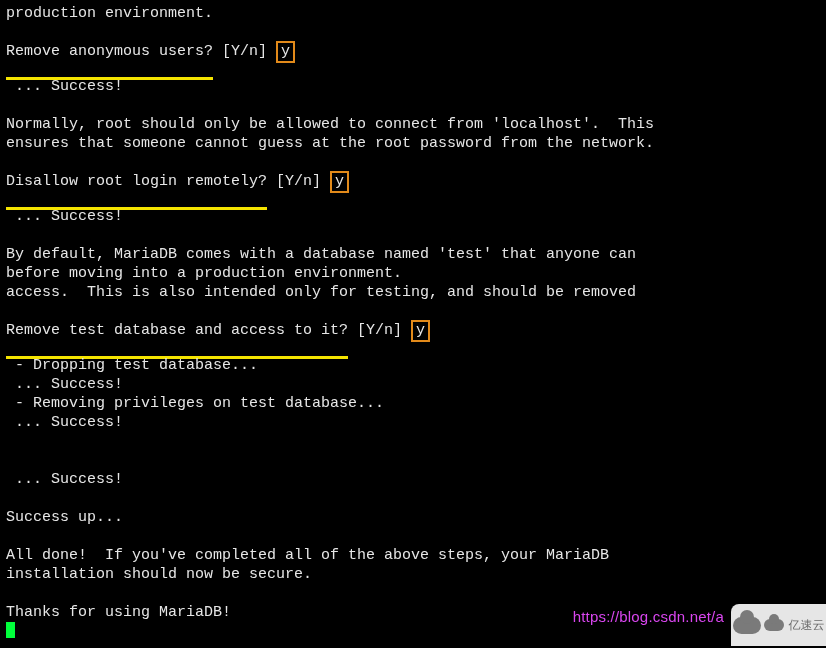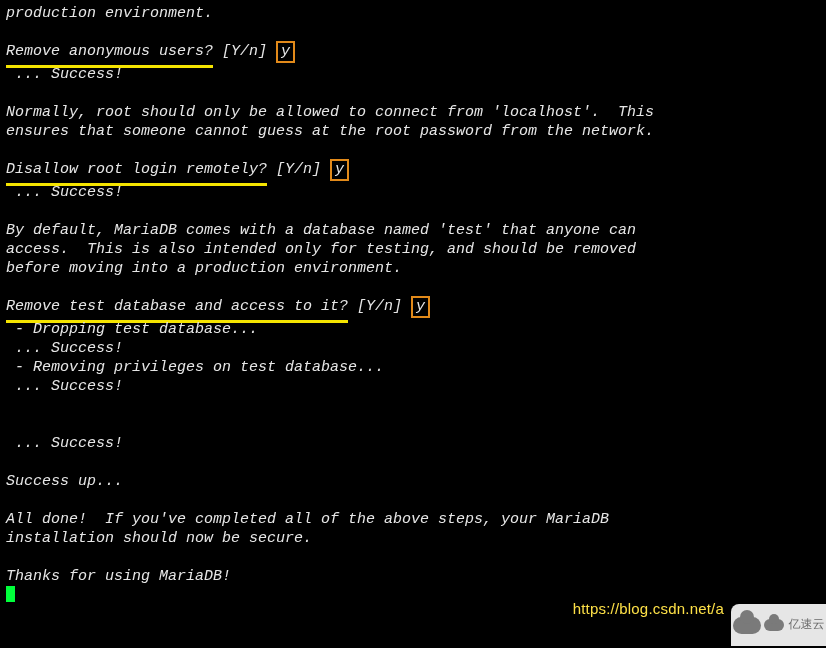--- a/index.html
+++ b/index.html
@@ -6,49 +6,49 @@
   html, body { width: 826px; height: 648px; overflow: hidden; }
   body {
     background: #000;
     font-family: "Consolas", "Courier New", monospace;
     font-size: 15px;
     line-height: 19px;
     color: #e6e6e6;
     padding: 4px 6px;
     position: relative;
   }
-  .line { white-space: pre; font-style: italic; }
+  .line { white-space: pre; }
   .hl {
     display: inline-block;
     border-bottom: 3px solid #f5e400;
-    padding-bottom: 4px;
+    padding-bottom: 16px;
     margin-bottom: -3px;
   }
   .boxed {
     display: inline-block;
     border: 2px solid #e28a1a;
     padding: 2px 3px;
     margin: -2px 0;
     line-height: 14px;
   }
   .cursor {
     display: inline-block;
     width: 9px;
     height: 16px;
     background: #00ff3b;
     vertical-align: middle;
     margin-top: -2px;
   }
   .watermark-text {
     position: absolute;
     right: 102px;
-    bottom: 30px;
+    bottom: 22px;
     font-family: Arial, sans-serif;
     font-size: 15px;
-    color: #fde047;
+    color: #d946ef;
     letter-spacing: 0.2px;
   }
   .watermark-logo {
     position: absolute;
     right: 0;
     bottom: 2px;
     width: 95px;
     height: 42px;
     background: rgba(255,255,255,0.9);
     border-top-left-radius: 8px;
@@ -78,21 +78,21 @@
     width: 20px;
     height: 12px;
   }
   .cloud-small::before {
     top: -5px;
     left: 5px;
     width: 10px;
     height: 10px;
   }
   .logo-text {
-    font-family: Liberation Mono, monospace;
+    font-family: Liberation Serif, serif;
     font-size: 12px;
     color: #6b6b6b;
     margin-left: 2px;
     font-weight: 500;
     text-align: right;
   }
 </style>
 </head>
 <body>
 
@@ -102,22 +102,22 @@
   <div class="line"><span class="hl">Remove anonymous users?</span><span> [Y/n] </span><span class="boxed">y</span></div>
   <div class="line"> ... Success!</div>
   <div class="line">&nbsp;</div>
   <div class="line">Normally, root should only be allowed to connect from 'localhost'.  This</div>
   <div class="line">ensures that someone cannot guess at the root password from the network.</div>
   <div class="line">&nbsp;</div>
   <div class="line"><span class="hl">Disallow root login remotely?</span><span> [Y/n] </span><span class="boxed">y</span></div>
   <div class="line"> ... Success!</div>
   <div class="line">&nbsp;</div>
   <div class="line">By default, MariaDB comes with a database named 'test' that anyone can</div>
+  <div class="line">before moving into a production environment.</div>
   <div class="line">access.  This is also intended only for testing, and should be removed</div>
-  <div class="line">before moving into a production environment.</div>
   <div class="line">&nbsp;</div>
   <div class="line"><span class="hl">Remove test database and access to it?</span><span> [Y/n] </span><span class="boxed">y</span></div>
   <div class="line"> - Dropping test database...</div>
   <div class="line"> ... Success!</div>
   <div class="line"> - Removing privileges on test database...</div>
   <div class="line"> ... Success!</div>
   <div class="line">&nbsp;</div>
   <div class="line">&nbsp;</div>
   <div class="line"> ... Success!</div>
   <div class="line">&nbsp;</div>

